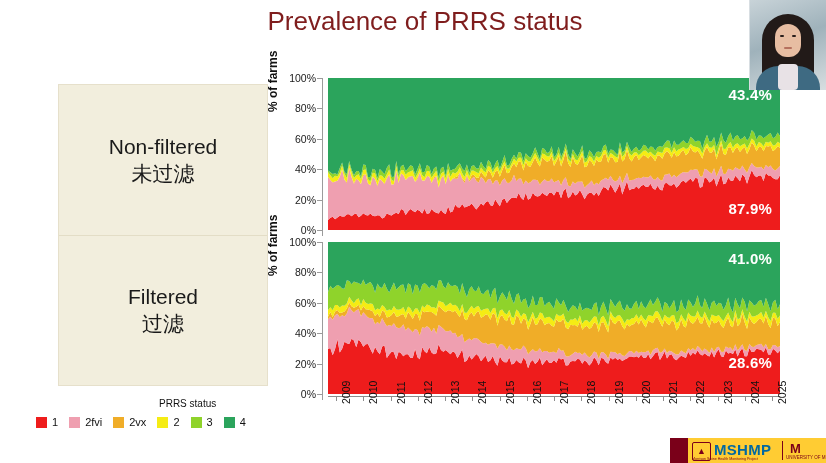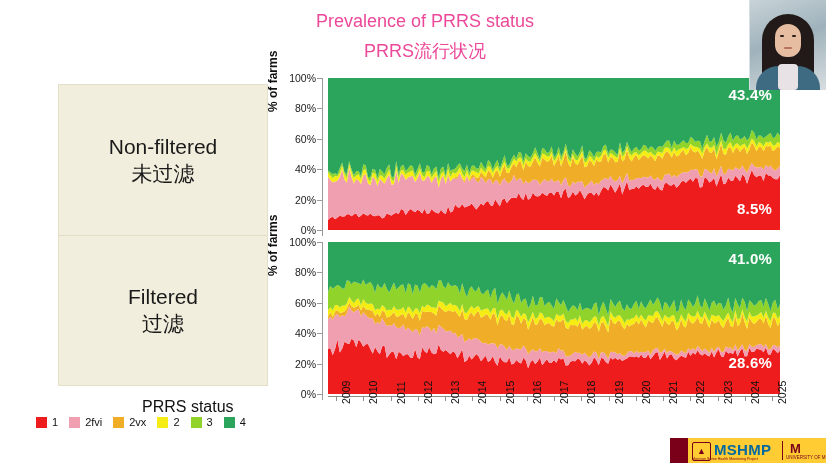--- a/index.html
+++ b/index.html
@@ -5,22 +5,22 @@
   html,body{margin:0;padding:0;}
   body{
     width:826px;height:463px;overflow:hidden;
     background:#ffffff;
     font-family:"Liberation Sans", sans-serif;
     position:relative;
   }
   
   #title-block{
     position:absolute;left:190px;top:6px;width:470px;
-    text-align:center;color:#ec4899;
-    font-size:18px;line-height:30px;font-weight:400;
+    text-align:center;color:#7f1d1d;
+    font-size:26px;line-height:30px;font-weight:400;
   }
   #title-line2{display:block;}
 
   
   #left-panel{
     position:absolute;left:58px;top:84px;width:208px;height:300px;
     background:#f2eedd;border:1px solid #e6e0cb;
     display:flex;flex-direction:column;
   }
   .panel-cell{
@@ -78,21 +78,21 @@
   .xlabel{
     position:absolute;top:8px;font-size:10.5px;color:#111;
     transform:rotate(-90deg);transform-origin:left top;white-space:nowrap;
   }
 
   
   #legend{
     position:absolute;left:34px;top:398px;width:290px;height:40px;
   }
   #legend-title{
-    position:absolute;left:108px;top:0;font-size:16px;color:#111;white-space:nowrap;
+    position:absolute;left:125px;top:0;font-size:10px;color:#111;white-space:nowrap;
   }
   #legend-items{
     position:absolute;left:2px;top:18px;display:flex;align-items:center;
   }
   .leg-item{display:flex;align-items:center;margin-right:11px;}
   .leg-sw{width:11px;height:11px;display:inline-block;margin-right:5px;border:0;}
   .leg-txt{font-size:11px;color:#111;white-space:nowrap;}
 
   
   #video-thumb{
@@ -134,21 +134,20 @@
   }
   #mshmp-sub{
     position:absolute;left:22px;top:19px;font-size:3.6px;color:#7a0019;white-space:nowrap;
   }
 </style>
 </head>
 <body>
 
 <div id="title-block">
   <span>Prevalence of PRRS status</span>
-  <span id="title-line2">PRRS流行状况</span>
 </div>
 
 <div id="left-panel">
   <div class="panel-cell top">
     <span class="en">Non-filtered</span>
     <span class="zh">未过滤</span>
   </div>
   <div class="panel-cell">
     <span class="en">Filtered</span>
     <span class="zh">过滤</span>
@@ -173,21 +172,21 @@
           <rect x="0" y="0" width="452" height="152" fill="#ffffff"></rect>
           <path d="M0.00,141.91 L2.35,139.76 L4.71,138.83 L7.06,141.13 L9.42,139.51 L11.77,137.80 L14.13,138.41 L16.48,138.45 L18.83,136.32 L21.19,136.34 L23.54,138.34 L25.90,136.24 L28.25,135.50 L30.60,139.27 L32.96,137.84 L35.31,135.19 L37.67,137.05 L40.02,137.49 L42.38,135.60 L44.73,137.82 L47.08,138.34 L49.44,137.28 L51.79,137.54 L54.15,140.50 L56.50,139.23 L58.85,135.32 L61.21,136.86 L63.56,137.54 L65.92,135.72 L68.27,134.83 L70.63,135.92 L72.98,130.88 L75.33,132.04 L77.69,136.98 L80.04,133.59 L82.40,130.89 L84.75,132.82 L87.10,134.28 L89.46,131.86 L91.81,133.11 L94.17,135.54 L96.52,130.85 L98.88,135.84 L101.23,135.19 L103.58,131.06 L105.94,133.42 L108.29,134.64 L110.65,135.50 L113.00,131.78 L115.35,134.71 L117.71,136.02 L120.06,128.29 L122.42,134.46 L124.77,133.21 L127.13,126.56 L129.48,129.31 L131.83,129.38 L134.19,125.92 L136.54,129.48 L138.90,128.46 L141.25,127.72 L143.60,125.38 L145.96,128.60 L148.31,131.55 L150.67,128.40 L153.02,125.33 L155.38,127.51 L157.73,124.32 L160.08,122.92 L162.44,127.29 L164.79,127.89 L167.15,121.19 L169.50,124.91 L171.85,128.32 L174.21,121.75 L176.56,120.52 L178.92,125.06 L181.27,121.96 L183.63,119.77 L185.98,119.60 L188.33,120.21 L190.69,115.06 L193.04,119.69 L195.40,121.88 L197.75,114.66 L200.10,121.69 L202.46,120.31 L204.81,114.79 L207.17,117.76 L209.52,118.54 L211.88,117.79 L214.23,114.69 L216.58,116.54 L218.94,117.99 L221.29,114.75 L223.65,114.43 L226.00,117.60 L228.35,113.21 L230.71,114.00 L233.06,120.31 L235.42,112.73 L237.77,110.68 L240.13,120.30 L242.48,118.13 L244.83,113.46 L247.19,117.39 L249.54,116.06 L251.90,112.10 L254.25,116.24 L256.60,121.30 L258.96,116.69 L261.31,114.70 L263.67,114.95 L266.02,117.51 L268.38,114.21 L270.73,118.08 L273.08,112.72 L275.44,109.05 L277.79,110.05 L280.15,112.61 L282.50,106.56 L284.85,110.21 L287.21,114.66 L289.56,110.56 L291.92,105.39 L294.27,116.38 L296.63,109.78 L298.98,103.20 L301.33,112.35 L303.69,111.08 L306.04,110.70 L308.40,108.17 L310.75,110.84 L313.10,107.96 L315.46,106.68 L317.81,108.76 L320.17,108.69 L322.52,105.82 L324.88,110.16 L327.23,111.67 L329.58,107.68 L331.94,111.43 L334.29,112.50 L336.65,105.37 L339.00,104.90 L341.35,107.25 L343.71,107.58 L346.06,105.46 L348.42,109.83 L350.77,107.42 L353.13,104.02 L355.48,102.62 L357.83,104.78 L360.19,102.53 L362.54,100.47 L364.90,103.77 L367.25,100.03 L369.60,100.29 L371.96,109.67 L374.31,108.82 L376.67,99.10 L379.02,100.85 L381.38,104.62 L383.73,103.09 L386.08,99.68 L388.44,108.53 L390.79,102.22 L393.15,96.19 L395.50,106.20 L397.85,105.23 L400.21,99.50 L402.56,102.45 L404.92,102.91 L407.27,97.78 L409.63,100.25 L411.98,103.25 L414.33,96.47 L416.69,98.78 L419.04,105.70 L421.40,98.47 L423.75,92.03 L426.10,97.06 L428.46,99.18 L430.81,97.48 L433.17,97.57 L435.52,103.07 L437.88,94.82 L440.23,97.43 L442.58,97.61 L444.94,100.03 L447.29,101.15 L449.65,101.35 L452.00,97.13 L452.00,152.00 L449.65,152.00 L447.29,152.00 L444.94,152.00 L442.58,152.00 L440.23,152.00 L437.88,152.00 L435.52,152.00 L433.17,152.00 L430.81,152.00 L428.46,152.00 L426.10,152.00 L423.75,152.00 L421.40,152.00 L419.04,152.00 L416.69,152.00 L414.33,152.00 L411.98,152.00 L409.63,152.00 L407.27,152.00 L404.92,152.00 L402.56,152.00 L400.21,152.00 L397.85,152.00 L395.50,152.00 L393.15,152.00 L390.79,152.00 L388.44,152.00 L386.08,152.00 L383.73,152.00 L381.38,152.00 L379.02,152.00 L376.67,152.00 L374.31,152.00 L371.96,152.00 L369.60,152.00 L367.25,152.00 L364.90,152.00 L362.54,152.00 L360.19,152.00 L357.83,152.00 L355.48,152.00 L353.13,152.00 L350.77,152.00 L348.42,152.00 L346.06,152.00 L343.71,152.00 L341.35,152.00 L339.00,152.00 L336.65,152.00 L334.29,152.00 L331.94,152.00 L329.58,152.00 L327.23,152.00 L324.88,152.00 L322.52,152.00 L320.17,152.00 L317.81,152.00 L315.46,152.00 L313.10,152.00 L310.75,152.00 L308.40,152.00 L306.04,152.00 L303.69,152.00 L301.33,152.00 L298.98,152.00 L296.63,152.00 L294.27,152.00 L291.92,152.00 L289.56,152.00 L287.21,152.00 L284.85,152.00 L282.50,152.00 L280.15,152.00 L277.79,152.00 L275.44,152.00 L273.08,152.00 L270.73,152.00 L268.38,152.00 L266.02,152.00 L263.67,152.00 L261.31,152.00 L258.96,152.00 L256.60,152.00 L254.25,152.00 L251.90,152.00 L249.54,152.00 L247.19,152.00 L244.83,152.00 L242.48,152.00 L240.13,152.00 L237.77,152.00 L235.42,152.00 L233.06,152.00 L230.71,152.00 L228.35,152.00 L226.00,152.00 L223.65,152.00 L221.29,152.00 L218.94,152.00 L216.58,152.00 L214.23,152.00 L211.88,152.00 L209.52,152.00 L207.17,152.00 L204.81,152.00 L202.46,152.00 L200.10,152.00 L197.75,152.00 L195.40,152.00 L193.04,152.00 L190.69,152.00 L188.33,152.00 L185.98,152.00 L183.63,152.00 L181.27,152.00 L178.92,152.00 L176.56,152.00 L174.21,152.00 L171.85,152.00 L169.50,152.00 L167.15,152.00 L164.79,152.00 L162.44,152.00 L160.08,152.00 L157.73,152.00 L155.38,152.00 L153.02,152.00 L150.67,152.00 L148.31,152.00 L145.96,152.00 L143.60,152.00 L141.25,152.00 L138.90,152.00 L136.54,152.00 L134.19,152.00 L131.83,152.00 L129.48,152.00 L127.13,152.00 L124.77,152.00 L122.42,152.00 L120.06,152.00 L117.71,152.00 L115.35,152.00 L113.00,152.00 L110.65,152.00 L108.29,152.00 L105.94,152.00 L103.58,152.00 L101.23,152.00 L98.88,152.00 L96.52,152.00 L94.17,152.00 L91.81,152.00 L89.46,152.00 L87.10,152.00 L84.75,152.00 L82.40,152.00 L80.04,152.00 L77.69,152.00 L75.33,152.00 L72.98,152.00 L70.63,152.00 L68.27,152.00 L65.92,152.00 L63.56,152.00 L61.21,152.00 L58.85,152.00 L56.50,152.00 L54.15,152.00 L51.79,152.00 L49.44,152.00 L47.08,152.00 L44.73,152.00 L42.38,152.00 L40.02,152.00 L37.67,152.00 L35.31,152.00 L32.96,152.00 L30.60,152.00 L28.25,152.00 L25.90,152.00 L23.54,152.00 L21.19,152.00 L18.83,152.00 L16.48,152.00 L14.13,152.00 L11.77,152.00 L9.42,152.00 L7.06,152.00 L4.71,152.00 L2.35,152.00 L0.00,152.00 Z" fill="#ee1c1c"></path>
           <path d="M0.00,98.68 L2.35,101.94 L4.71,104.51 L7.06,103.40 L9.42,102.79 L11.77,98.77 L14.13,91.43 L16.48,101.75 L18.83,105.31 L21.19,90.75 L23.54,99.05 L25.90,106.07 L28.25,101.44 L30.60,102.18 L32.96,106.35 L35.31,98.02 L37.67,96.58 L40.02,105.44 L42.38,107.58 L44.73,98.60 L47.08,101.11 L49.44,108.62 L51.79,100.69 L54.15,102.95 L56.50,106.35 L58.85,101.12 L61.21,96.13 L63.56,106.82 L65.92,106.27 L68.27,92.60 L70.63,104.93 L72.98,95.59 L75.33,97.21 L77.69,101.98 L80.04,99.68 L82.40,98.39 L84.75,97.96 L87.10,103.94 L89.46,101.31 L91.81,94.61 L94.17,102.43 L96.52,102.78 L98.88,98.64 L101.23,98.49 L103.58,105.03 L105.94,100.78 L108.29,97.96 L110.65,109.78 L113.00,101.36 L115.35,97.82 L117.71,105.90 L120.06,97.73 L122.42,103.81 L124.77,100.51 L127.13,100.82 L129.48,100.68 L131.83,95.03 L134.19,101.23 L136.54,104.98 L138.90,98.02 L141.25,103.72 L143.60,100.69 L145.96,98.84 L148.31,102.74 L150.67,104.81 L153.02,99.02 L155.38,100.98 L157.73,105.17 L160.08,101.19 L162.44,101.08 L164.79,106.23 L167.15,102.42 L169.50,102.40 L171.85,107.61 L174.21,102.59 L176.56,100.24 L178.92,104.75 L181.27,104.98 L183.63,102.44 L185.98,96.78 L188.33,103.31 L190.69,100.69 L193.04,100.40 L195.40,106.48 L197.75,102.49 L200.10,105.21 L202.46,104.29 L204.81,101.81 L207.17,101.68 L209.52,102.25 L211.88,106.75 L214.23,103.45 L216.58,101.34 L218.94,103.35 L221.29,103.28 L223.65,100.57 L226.00,104.20 L228.35,103.37 L230.71,102.06 L233.06,107.49 L235.42,102.04 L237.77,99.13 L240.13,107.38 L242.48,108.53 L244.83,103.47 L247.19,105.78 L249.54,103.80 L251.90,103.82 L254.25,103.41 L256.60,109.68 L258.96,107.15 L261.31,105.34 L263.67,102.41 L266.02,107.37 L268.38,104.85 L270.73,106.30 L273.08,102.50 L275.44,101.35 L277.79,99.85 L280.15,101.64 L282.50,97.71 L284.85,101.83 L287.21,103.45 L289.56,102.28 L291.92,97.79 L294.27,105.37 L296.63,100.22 L298.98,94.82 L301.33,102.82 L303.69,102.02 L306.04,101.80 L308.40,100.21 L310.75,99.64 L313.10,100.30 L315.46,98.85 L317.81,99.15 L320.17,99.48 L322.52,97.53 L324.88,100.68 L327.23,102.08 L329.58,99.06 L331.94,101.65 L334.29,102.84 L336.65,96.79 L339.00,96.62 L341.35,95.61 L343.71,99.50 L346.06,96.84 L348.42,99.21 L350.77,97.35 L353.13,95.37 L355.48,94.10 L357.83,94.52 L360.19,94.34 L362.54,91.72 L364.90,91.91 L367.25,91.26 L369.60,91.82 L371.96,98.28 L374.31,98.67 L376.67,90.75 L379.02,91.81 L381.38,93.88 L383.73,95.87 L386.08,90.28 L388.44,98.62 L390.79,93.37 L393.15,87.73 L395.50,96.06 L397.85,95.79 L400.21,90.76 L402.56,91.33 L404.92,92.65 L407.27,89.14 L409.63,90.50 L411.98,91.80 L414.33,87.38 L416.69,91.48 L419.04,94.64 L421.40,89.20 L423.75,84.94 L426.10,87.93 L428.46,89.43 L430.81,89.55 L433.17,88.64 L435.52,91.44 L437.88,87.08 L440.23,89.23 L442.58,87.47 L444.94,91.03 L447.29,92.52 L449.65,90.54 L452.00,88.01 L452.00,97.13 L449.65,101.35 L447.29,101.15 L444.94,100.03 L442.58,97.61 L440.23,97.43 L437.88,94.82 L435.52,103.07 L433.17,97.57 L430.81,97.48 L428.46,99.18 L426.10,97.06 L423.75,92.03 L421.40,98.47 L419.04,105.70 L416.69,98.78 L414.33,96.47 L411.98,103.25 L409.63,100.25 L407.27,97.78 L404.92,102.91 L402.56,102.45 L400.21,99.50 L397.85,105.23 L395.50,106.20 L393.15,96.19 L390.79,102.22 L388.44,108.53 L386.08,99.68 L383.73,103.09 L381.38,104.62 L379.02,100.85 L376.67,99.10 L374.31,108.82 L371.96,109.67 L369.60,100.29 L367.25,100.03 L364.90,103.77 L362.54,100.47 L360.19,102.53 L357.83,104.78 L355.48,102.62 L353.13,104.02 L350.77,107.42 L348.42,109.83 L346.06,105.46 L343.71,107.58 L341.35,107.25 L339.00,104.90 L336.65,105.37 L334.29,112.50 L331.94,111.43 L329.58,107.68 L327.23,111.67 L324.88,110.16 L322.52,105.82 L320.17,108.69 L317.81,108.76 L315.46,106.68 L313.10,107.96 L310.75,110.84 L308.40,108.17 L306.04,110.70 L303.69,111.08 L301.33,112.35 L298.98,103.20 L296.63,109.78 L294.27,116.38 L291.92,105.39 L289.56,110.56 L287.21,114.66 L284.85,110.21 L282.50,106.56 L280.15,112.61 L277.79,110.05 L275.44,109.05 L273.08,112.72 L270.73,118.08 L268.38,114.21 L266.02,117.51 L263.67,114.95 L261.31,114.70 L258.96,116.69 L256.60,121.30 L254.25,116.24 L251.90,112.10 L249.54,116.06 L247.19,117.39 L244.83,113.46 L242.48,118.13 L240.13,120.30 L237.77,110.68 L235.42,112.73 L233.06,120.31 L230.71,114.00 L228.35,113.21 L226.00,117.60 L223.65,114.43 L221.29,114.75 L218.94,117.99 L216.58,116.54 L214.23,114.69 L211.88,117.79 L209.52,118.54 L207.17,117.76 L204.81,114.79 L202.46,120.31 L200.10,121.69 L197.75,114.66 L195.40,121.88 L193.04,119.69 L190.69,115.06 L188.33,120.21 L185.98,119.60 L183.63,119.77 L181.27,121.96 L178.92,125.06 L176.56,120.52 L174.21,121.75 L171.85,128.32 L169.50,124.91 L167.15,121.19 L164.79,127.89 L162.44,127.29 L160.08,122.92 L157.73,124.32 L155.38,127.51 L153.02,125.33 L150.67,128.40 L148.31,131.55 L145.96,128.60 L143.60,125.38 L141.25,127.72 L138.90,128.46 L136.54,129.48 L134.19,125.92 L131.83,129.38 L129.48,129.31 L127.13,126.56 L124.77,133.21 L122.42,134.46 L120.06,128.29 L117.71,136.02 L115.35,134.71 L113.00,131.78 L110.65,135.50 L108.29,134.64 L105.94,133.42 L103.58,131.06 L101.23,135.19 L98.88,135.84 L96.52,130.85 L94.17,135.54 L91.81,133.11 L89.46,131.86 L87.10,134.28 L84.75,132.82 L82.40,130.89 L80.04,133.59 L77.69,136.98 L75.33,132.04 L72.98,130.88 L70.63,135.92 L68.27,134.83 L65.92,135.72 L63.56,137.54 L61.21,136.86 L58.85,135.32 L56.50,139.23 L54.15,140.50 L51.79,137.54 L49.44,137.28 L47.08,138.34 L44.73,137.82 L42.38,135.60 L40.02,137.49 L37.67,137.05 L35.31,135.19 L32.96,137.84 L30.60,139.27 L28.25,135.50 L25.90,136.24 L23.54,138.34 L21.19,136.34 L18.83,136.32 L16.48,138.45 L14.13,138.41 L11.77,137.80 L9.42,139.51 L7.06,141.13 L4.71,138.83 L2.35,139.76 L0.00,141.91 Z" fill="#ef9fb0"></path>
           <path d="M0.00,98.68 L2.35,101.94 L4.71,104.16 L7.06,103.40 L9.42,102.79 L11.77,98.56 L14.13,91.43 L16.48,101.75 L18.83,103.88 L21.19,89.70 L23.54,99.05 L25.90,104.90 L28.25,100.48 L30.60,102.18 L32.96,106.10 L35.31,96.74 L37.67,96.29 L40.02,105.44 L42.38,107.19 L44.73,98.55 L47.08,101.11 L49.44,107.42 L51.79,100.51 L54.15,102.95 L56.50,105.40 L58.85,99.74 L61.21,96.13 L63.56,106.82 L65.92,106.00 L68.27,92.60 L70.63,104.93 L72.98,95.59 L75.33,96.82 L77.69,101.98 L80.04,99.01 L82.40,98.17 L84.75,97.96 L87.10,103.78 L89.46,99.57 L91.81,94.61 L94.17,102.43 L96.52,102.48 L98.88,97.69 L101.23,98.49 L103.58,104.78 L105.94,99.24 L108.29,97.96 L110.65,109.14 L113.00,99.91 L115.35,97.45 L117.71,105.90 L120.06,95.72 L122.42,103.24 L124.77,100.46 L127.13,99.25 L129.48,98.26 L131.83,94.54 L134.19,100.26 L136.54,102.89 L138.90,96.72 L141.25,102.52 L143.60,97.20 L145.96,96.78 L148.31,99.73 L150.67,99.80 L153.02,93.57 L155.38,97.05 L157.73,99.48 L160.08,92.22 L162.44,94.27 L164.79,99.87 L167.15,94.12 L169.50,92.34 L171.85,98.69 L174.21,92.20 L176.56,87.00 L178.92,95.18 L181.27,94.57 L183.63,88.72 L185.98,85.15 L188.33,89.27 L190.69,82.92 L193.04,84.26 L195.40,92.51 L197.75,83.74 L200.10,87.99 L202.46,88.83 L204.81,83.97 L207.17,79.22 L209.52,84.76 L211.88,88.55 L214.23,79.61 L216.58,81.39 L218.94,83.67 L221.29,82.70 L223.65,77.90 L226.00,87.95 L228.35,83.51 L230.71,78.25 L233.06,88.48 L235.42,81.86 L237.77,73.23 L240.13,85.24 L242.48,88.90 L244.83,79.02 L247.19,85.20 L249.54,87.12 L251.90,82.54 L254.25,77.19 L256.60,89.24 L258.96,88.21 L261.31,82.02 L263.67,84.10 L266.02,88.10 L268.38,81.43 L270.73,84.02 L273.08,83.38 L275.44,76.76 L277.79,76.10 L280.15,84.65 L282.50,78.93 L284.85,79.68 L287.21,84.25 L289.56,84.02 L291.92,72.94 L294.27,83.38 L296.63,81.07 L298.98,71.80 L301.33,80.15 L303.69,83.43 L306.04,79.04 L308.40,77.09 L310.75,81.98 L313.10,79.60 L315.46,77.05 L317.81,78.15 L320.17,80.40 L322.52,77.31 L324.88,79.74 L327.23,83.26 L329.58,77.27 L331.94,77.85 L334.29,80.87 L336.65,75.20 L339.00,72.90 L341.35,75.61 L343.71,79.66 L346.06,74.11 L348.42,78.58 L350.77,77.49 L353.13,74.01 L355.48,71.99 L357.83,77.35 L360.19,75.02 L362.54,69.16 L364.90,73.35 L367.25,74.49 L369.60,72.60 L371.96,75.95 L374.31,80.69 L376.67,72.41 L379.02,69.11 L381.38,74.22 L383.73,74.73 L386.08,70.51 L388.44,81.58 L390.79,73.69 L393.15,65.83 L395.50,76.10 L397.85,76.95 L400.21,69.51 L402.56,69.32 L404.92,74.92 L407.27,70.57 L409.63,69.44 L411.98,74.05 L414.33,70.89 L416.69,68.89 L419.04,75.92 L421.40,71.30 L423.75,64.51 L426.10,67.39 L428.46,73.19 L430.81,68.89 L433.17,68.66 L435.52,73.17 L437.88,68.10 L440.23,68.44 L442.58,67.79 L444.94,73.20 L447.29,71.33 L449.65,68.22 L452.00,69.77 L452.00,88.01 L449.65,90.54 L447.29,92.52 L444.94,91.03 L442.58,87.47 L440.23,89.23 L437.88,87.08 L435.52,91.44 L433.17,88.64 L430.81,89.55 L428.46,89.43 L426.10,87.93 L423.75,84.94 L421.40,89.20 L419.04,94.64 L416.69,91.48 L414.33,87.38 L411.98,91.80 L409.63,90.50 L407.27,89.14 L404.92,92.65 L402.56,91.33 L400.21,90.76 L397.85,95.79 L395.50,96.06 L393.15,87.73 L390.79,93.37 L388.44,98.62 L386.08,90.28 L383.73,95.87 L381.38,93.88 L379.02,91.81 L376.67,90.75 L374.31,98.67 L371.96,98.28 L369.60,91.82 L367.25,91.26 L364.90,91.91 L362.54,91.72 L360.19,94.34 L357.83,94.52 L355.48,94.10 L353.13,95.37 L350.77,97.35 L348.42,99.21 L346.06,96.84 L343.71,99.50 L341.35,95.61 L339.00,96.62 L336.65,96.79 L334.29,102.84 L331.94,101.65 L329.58,99.06 L327.23,102.08 L324.88,100.68 L322.52,97.53 L320.17,99.48 L317.81,99.15 L315.46,98.85 L313.10,100.30 L310.75,99.64 L308.40,100.21 L306.04,101.80 L303.69,102.02 L301.33,102.82 L298.98,94.82 L296.63,100.22 L294.27,105.37 L291.92,97.79 L289.56,102.28 L287.21,103.45 L284.85,101.83 L282.50,97.71 L280.15,101.64 L277.79,99.85 L275.44,101.35 L273.08,102.50 L270.73,106.30 L268.38,104.85 L266.02,107.37 L263.67,102.41 L261.31,105.34 L258.96,107.15 L256.60,109.68 L254.25,103.41 L251.90,103.82 L249.54,103.80 L247.19,105.78 L244.83,103.47 L242.48,108.53 L240.13,107.38 L237.77,99.13 L235.42,102.04 L233.06,107.49 L230.71,102.06 L228.35,103.37 L226.00,104.20 L223.65,100.57 L221.29,103.28 L218.94,103.35 L216.58,101.34 L214.23,103.45 L211.88,106.75 L209.52,102.25 L207.17,101.68 L204.81,101.81 L202.46,104.29 L200.10,105.21 L197.75,102.49 L195.40,106.48 L193.04,100.40 L190.69,100.69 L188.33,103.31 L185.98,96.78 L183.63,102.44 L181.27,104.98 L178.92,104.75 L176.56,100.24 L174.21,102.59 L171.85,107.61 L169.50,102.40 L167.15,102.42 L164.79,106.23 L162.44,101.08 L160.08,101.19 L157.73,105.17 L155.38,100.98 L153.02,99.02 L150.67,104.81 L148.31,102.74 L145.96,98.84 L143.60,100.69 L141.25,103.72 L138.90,98.02 L136.54,104.98 L134.19,101.23 L131.83,95.03 L129.48,100.68 L127.13,100.82 L124.77,100.51 L122.42,103.81 L120.06,97.73 L117.71,105.90 L115.35,97.82 L113.00,101.36 L110.65,109.78 L108.29,97.96 L105.94,100.78 L103.58,105.03 L101.23,98.49 L98.88,98.64 L96.52,102.78 L94.17,102.43 L91.81,94.61 L89.46,101.31 L87.10,103.94 L84.75,97.96 L82.40,98.39 L80.04,99.68 L77.69,101.98 L75.33,97.21 L72.98,95.59 L70.63,104.93 L68.27,92.60 L65.92,106.27 L63.56,106.82 L61.21,96.13 L58.85,101.12 L56.50,106.35 L54.15,102.95 L51.79,100.69 L49.44,108.62 L47.08,101.11 L44.73,98.60 L42.38,107.58 L40.02,105.44 L37.67,96.58 L35.31,98.02 L32.96,106.35 L30.60,102.18 L28.25,101.44 L25.90,106.07 L23.54,99.05 L21.19,90.75 L18.83,105.31 L16.48,101.75 L14.13,91.43 L11.77,98.77 L9.42,102.79 L7.06,103.40 L4.71,104.51 L2.35,101.94 L0.00,98.68 Z" fill="#f0ad28"></path>
           <path d="M0.00,94.23 L2.35,97.37 L4.71,100.37 L7.06,97.69 L9.42,98.56 L11.77,94.63 L14.13,87.38 L16.48,95.97 L18.83,100.09 L21.19,86.17 L23.54,93.78 L25.90,100.04 L28.25,97.40 L30.60,96.32 L32.96,101.29 L35.31,92.09 L37.67,91.56 L40.02,101.36 L42.38,103.45 L44.73,94.68 L47.08,95.18 L49.44,103.27 L51.79,97.25 L54.15,97.67 L56.50,100.82 L58.85,96.21 L61.21,91.52 L63.56,101.89 L65.92,102.96 L68.27,88.08 L70.63,99.99 L72.98,92.17 L75.33,91.96 L77.69,96.87 L80.04,94.30 L82.40,93.41 L84.75,92.28 L87.10,99.70 L89.46,96.36 L91.81,90.17 L94.17,96.98 L96.52,99.32 L98.88,93.00 L101.23,93.11 L103.58,99.83 L105.94,95.98 L108.29,92.81 L110.65,103.80 L113.00,95.81 L115.35,93.46 L117.71,100.61 L120.06,90.84 L122.42,98.80 L124.77,94.34 L127.13,95.42 L129.48,93.65 L131.83,89.25 L134.19,95.14 L136.54,98.99 L138.90,92.12 L141.25,98.43 L143.60,92.45 L145.96,92.77 L148.31,94.15 L150.67,95.22 L153.02,89.59 L155.38,92.68 L157.73,94.31 L160.08,87.86 L162.44,89.27 L164.79,94.71 L167.15,90.23 L169.50,88.04 L171.85,94.10 L174.21,87.82 L176.56,83.37 L178.92,90.53 L181.27,90.61 L183.63,85.55 L185.98,80.64 L188.33,83.58 L190.69,79.72 L193.04,79.78 L195.40,87.15 L197.75,80.30 L200.10,83.27 L202.46,83.46 L204.81,79.46 L207.17,75.10 L209.52,79.57 L211.88,84.01 L214.23,75.41 L216.58,76.25 L218.94,78.26 L221.29,78.43 L223.65,73.65 L226.00,82.99 L228.35,79.99 L230.71,74.53 L233.06,83.13 L235.42,77.37 L237.77,70.31 L240.13,80.89 L242.48,83.97 L244.83,75.93 L247.19,81.54 L249.54,82.19 L251.90,77.88 L254.25,72.95 L256.60,84.60 L258.96,83.26 L261.31,78.08 L263.67,79.46 L266.02,83.59 L268.38,78.07 L270.73,79.86 L273.08,78.01 L275.44,72.38 L277.79,72.04 L280.15,79.67 L282.50,75.07 L284.85,76.57 L287.21,78.51 L289.56,79.75 L291.92,69.89 L294.27,78.79 L296.63,75.89 L298.98,68.04 L301.33,75.62 L303.69,77.43 L306.04,74.44 L308.40,74.20 L310.75,77.17 L313.10,75.34 L315.46,72.66 L317.81,72.62 L320.17,75.29 L322.52,73.80 L324.88,76.19 L327.23,77.66 L329.58,73.43 L331.94,74.16 L334.29,74.91 L336.65,69.76 L339.00,69.48 L341.35,70.24 L343.71,74.66 L346.06,69.29 L348.42,73.41 L350.77,71.23 L353.13,70.60 L355.48,69.02 L357.83,71.08 L360.19,70.27 L362.54,65.63 L364.90,67.96 L367.25,68.84 L369.60,69.36 L371.96,70.67 L374.31,75.57 L376.67,68.92 L379.02,65.36 L381.38,69.58 L383.73,69.86 L386.08,67.10 L388.44,77.19 L390.79,69.54 L393.15,62.20 L395.50,70.98 L397.85,70.84 L400.21,66.30 L402.56,63.90 L404.92,69.65 L407.27,66.20 L409.63,65.26 L411.98,68.26 L414.33,66.70 L416.69,65.42 L419.04,70.40 L421.40,66.09 L423.75,60.41 L426.10,62.43 L428.46,68.61 L430.81,63.92 L433.17,65.36 L435.52,68.31 L437.88,63.68 L440.23,64.77 L442.58,63.32 L444.94,67.38 L447.29,66.96 L449.65,63.67 L452.00,65.21 L452.00,69.77 L449.65,68.22 L447.29,71.33 L444.94,73.20 L442.58,67.79 L440.23,68.44 L437.88,68.10 L435.52,73.17 L433.17,68.66 L430.81,68.89 L428.46,73.19 L426.10,67.39 L423.75,64.51 L421.40,71.30 L419.04,75.92 L416.69,68.89 L414.33,70.89 L411.98,74.05 L409.63,69.44 L407.27,70.57 L404.92,74.92 L402.56,69.32 L400.21,69.51 L397.85,76.95 L395.50,76.10 L393.15,65.83 L390.79,73.69 L388.44,81.58 L386.08,70.51 L383.73,74.73 L381.38,74.22 L379.02,69.11 L376.67,72.41 L374.31,80.69 L371.96,75.95 L369.60,72.60 L367.25,74.49 L364.90,73.35 L362.54,69.16 L360.19,75.02 L357.83,77.35 L355.48,71.99 L353.13,74.01 L350.77,77.49 L348.42,78.58 L346.06,74.11 L343.71,79.66 L341.35,75.61 L339.00,72.90 L336.65,75.20 L334.29,80.87 L331.94,77.85 L329.58,77.27 L327.23,83.26 L324.88,79.74 L322.52,77.31 L320.17,80.40 L317.81,78.15 L315.46,77.05 L313.10,79.60 L310.75,81.98 L308.40,77.09 L306.04,79.04 L303.69,83.43 L301.33,80.15 L298.98,71.80 L296.63,81.07 L294.27,83.38 L291.92,72.94 L289.56,84.02 L287.21,84.25 L284.85,79.68 L282.50,78.93 L280.15,84.65 L277.79,76.10 L275.44,76.76 L273.08,83.38 L270.73,84.02 L268.38,81.43 L266.02,88.10 L263.67,84.10 L261.31,82.02 L258.96,88.21 L256.60,89.24 L254.25,77.19 L251.90,82.54 L249.54,87.12 L247.19,85.20 L244.83,79.02 L242.48,88.90 L240.13,85.24 L237.77,73.23 L235.42,81.86 L233.06,88.48 L230.71,78.25 L228.35,83.51 L226.00,87.95 L223.65,77.90 L221.29,82.70 L218.94,83.67 L216.58,81.39 L214.23,79.61 L211.88,88.55 L209.52,84.76 L207.17,79.22 L204.81,83.97 L202.46,88.83 L200.10,87.99 L197.75,83.74 L195.40,92.51 L193.04,84.26 L190.69,82.92 L188.33,89.27 L185.98,85.15 L183.63,88.72 L181.27,94.57 L178.92,95.18 L176.56,87.00 L174.21,92.20 L171.85,98.69 L169.50,92.34 L167.15,94.12 L164.79,99.87 L162.44,94.27 L160.08,92.22 L157.73,99.48 L155.38,97.05 L153.02,93.57 L150.67,99.80 L148.31,99.73 L145.96,96.78 L143.60,97.20 L141.25,102.52 L138.90,96.72 L136.54,102.89 L134.19,100.26 L131.83,94.54 L129.48,98.26 L127.13,99.25 L124.77,100.46 L122.42,103.24 L120.06,95.72 L117.71,105.90 L115.35,97.45 L113.00,99.91 L110.65,109.14 L108.29,97.96 L105.94,99.24 L103.58,104.78 L101.23,98.49 L98.88,97.69 L96.52,102.48 L94.17,102.43 L91.81,94.61 L89.46,99.57 L87.10,103.78 L84.75,97.96 L82.40,98.17 L80.04,99.01 L77.69,101.98 L75.33,96.82 L72.98,95.59 L70.63,104.93 L68.27,92.60 L65.92,106.00 L63.56,106.82 L61.21,96.13 L58.85,99.74 L56.50,105.40 L54.15,102.95 L51.79,100.51 L49.44,107.42 L47.08,101.11 L44.73,98.55 L42.38,107.19 L40.02,105.44 L37.67,96.29 L35.31,96.74 L32.96,106.10 L30.60,102.18 L28.25,100.48 L25.90,104.90 L23.54,99.05 L21.19,89.70 L18.83,103.88 L16.48,101.75 L14.13,91.43 L11.77,98.56 L9.42,102.79 L7.06,103.40 L4.71,104.16 L2.35,101.94 L0.00,98.68 Z" fill="#f5ec14"></path>
           <path d="M0.00,92.55 L2.35,94.13 L4.71,96.01 L7.06,95.30 L9.42,96.61 L11.77,89.93 L14.13,84.58 L16.48,93.88 L18.83,95.90 L21.19,82.90 L23.54,91.60 L25.90,97.18 L28.25,93.35 L30.60,93.00 L32.96,98.42 L35.31,86.55 L37.67,86.97 L40.02,98.97 L42.38,98.97 L44.73,90.82 L47.08,91.87 L49.44,99.89 L51.79,91.03 L54.15,93.45 L56.50,96.22 L58.85,89.69 L61.21,86.28 L63.56,98.92 L65.92,98.75 L68.27,82.98 L70.63,96.33 L72.98,88.29 L75.33,86.79 L77.69,92.97 L80.04,90.50 L82.40,87.18 L84.75,88.34 L87.10,96.43 L89.46,91.21 L91.81,85.25 L94.17,93.90 L96.52,94.08 L98.88,87.04 L101.23,88.54 L103.58,96.36 L105.94,90.40 L108.29,88.55 L110.65,99.72 L113.00,90.20 L115.35,88.83 L117.71,97.63 L120.06,84.98 L122.42,92.86 L124.77,91.39 L127.13,90.82 L129.48,87.50 L131.83,85.26 L134.19,90.62 L136.54,93.10 L138.90,86.52 L141.25,95.21 L143.60,88.04 L145.96,87.34 L148.31,90.41 L150.67,90.56 L153.02,83.82 L155.38,88.15 L157.73,90.95 L160.08,82.01 L162.44,84.61 L164.79,91.89 L167.15,85.82 L169.50,81.84 L171.85,90.60 L174.21,84.08 L176.56,76.96 L178.92,87.48 L181.27,86.76 L183.63,80.90 L185.98,76.64 L188.33,80.80 L190.69,73.97 L193.04,74.87 L195.40,83.30 L197.75,75.17 L200.10,78.02 L202.46,79.65 L204.81,75.34 L207.17,69.37 L209.52,75.32 L211.88,81.14 L214.23,69.88 L216.58,70.98 L218.94,74.98 L221.29,74.13 L223.65,68.16 L226.00,79.14 L228.35,76.71 L230.71,68.85 L233.06,78.63 L235.42,73.99 L237.77,65.45 L240.13,76.00 L242.48,81.03 L244.83,71.34 L247.19,75.24 L249.54,78.62 L251.90,74.09 L254.25,67.27 L256.60,80.61 L258.96,79.85 L261.31,72.26 L263.67,74.83 L266.02,79.31 L268.38,73.88 L270.73,73.56 L273.08,74.44 L275.44,68.01 L277.79,66.45 L280.15,75.78 L282.50,71.56 L284.85,71.89 L287.21,74.41 L289.56,77.01 L291.92,64.30 L294.27,74.22 L296.63,72.61 L298.98,63.86 L301.33,69.63 L303.69,74.06 L306.04,70.40 L308.40,68.80 L310.75,72.87 L313.10,71.15 L315.46,66.67 L317.81,67.75 L320.17,71.45 L322.52,68.43 L324.88,68.98 L327.23,72.69 L329.58,69.23 L331.94,67.97 L334.29,69.01 L336.65,65.44 L339.00,62.50 L341.35,62.70 L343.71,70.37 L346.06,62.39 L348.42,66.66 L350.77,66.77 L353.13,64.33 L355.48,62.18 L357.83,65.08 L360.19,64.91 L362.54,58.68 L364.90,60.72 L367.25,63.77 L369.60,62.82 L371.96,62.99 L374.31,70.80 L376.67,62.76 L379.02,56.78 L381.38,63.80 L383.73,63.48 L386.08,59.09 L388.44,68.84 L390.79,63.73 L393.15,54.42 L395.50,62.27 L397.85,64.86 L400.21,58.24 L402.56,54.41 L404.92,62.86 L407.27,58.51 L409.63,57.05 L411.98,61.34 L414.33,60.56 L416.69,57.91 L419.04,62.41 L421.40,59.75 L423.75,52.04 L426.10,54.42 L428.46,61.42 L430.81,57.51 L433.17,57.72 L435.52,60.35 L437.88,58.38 L440.23,56.38 L442.58,54.93 L444.94,60.15 L447.29,58.96 L449.65,54.38 L452.00,58.06 L452.00,65.21 L449.65,63.67 L447.29,66.96 L444.94,67.38 L442.58,63.32 L440.23,64.77 L437.88,63.68 L435.52,68.31 L433.17,65.36 L430.81,63.92 L428.46,68.61 L426.10,62.43 L423.75,60.41 L421.40,66.09 L419.04,70.40 L416.69,65.42 L414.33,66.70 L411.98,68.26 L409.63,65.26 L407.27,66.20 L404.92,69.65 L402.56,63.90 L400.21,66.30 L397.85,70.84 L395.50,70.98 L393.15,62.20 L390.79,69.54 L388.44,77.19 L386.08,67.10 L383.73,69.86 L381.38,69.58 L379.02,65.36 L376.67,68.92 L374.31,75.57 L371.96,70.67 L369.60,69.36 L367.25,68.84 L364.90,67.96 L362.54,65.63 L360.19,70.27 L357.83,71.08 L355.48,69.02 L353.13,70.60 L350.77,71.23 L348.42,73.41 L346.06,69.29 L343.71,74.66 L341.35,70.24 L339.00,69.48 L336.65,69.76 L334.29,74.91 L331.94,74.16 L329.58,73.43 L327.23,77.66 L324.88,76.19 L322.52,73.80 L320.17,75.29 L317.81,72.62 L315.46,72.66 L313.10,75.34 L310.75,77.17 L308.40,74.20 L306.04,74.44 L303.69,77.43 L301.33,75.62 L298.98,68.04 L296.63,75.89 L294.27,78.79 L291.92,69.89 L289.56,79.75 L287.21,78.51 L284.85,76.57 L282.50,75.07 L280.15,79.67 L277.79,72.04 L275.44,72.38 L273.08,78.01 L270.73,79.86 L268.38,78.07 L266.02,83.59 L263.67,79.46 L261.31,78.08 L258.96,83.26 L256.60,84.60 L254.25,72.95 L251.90,77.88 L249.54,82.19 L247.19,81.54 L244.83,75.93 L242.48,83.97 L240.13,80.89 L237.77,70.31 L235.42,77.37 L233.06,83.13 L230.71,74.53 L228.35,79.99 L226.00,82.99 L223.65,73.65 L221.29,78.43 L218.94,78.26 L216.58,76.25 L214.23,75.41 L211.88,84.01 L209.52,79.57 L207.17,75.10 L204.81,79.46 L202.46,83.46 L200.10,83.27 L197.75,80.30 L195.40,87.15 L193.04,79.78 L190.69,79.72 L188.33,83.58 L185.98,80.64 L183.63,85.55 L181.27,90.61 L178.92,90.53 L176.56,83.37 L174.21,87.82 L171.85,94.10 L169.50,88.04 L167.15,90.23 L164.79,94.71 L162.44,89.27 L160.08,87.86 L157.73,94.31 L155.38,92.68 L153.02,89.59 L150.67,95.22 L148.31,94.15 L145.96,92.77 L143.60,92.45 L141.25,98.43 L138.90,92.12 L136.54,98.99 L134.19,95.14 L131.83,89.25 L129.48,93.65 L127.13,95.42 L124.77,94.34 L122.42,98.80 L120.06,90.84 L117.71,100.61 L115.35,93.46 L113.00,95.81 L110.65,103.80 L108.29,92.81 L105.94,95.98 L103.58,99.83 L101.23,93.11 L98.88,93.00 L96.52,99.32 L94.17,96.98 L91.81,90.17 L89.46,96.36 L87.10,99.70 L84.75,92.28 L82.40,93.41 L80.04,94.30 L77.69,96.87 L75.33,91.96 L72.98,92.17 L70.63,99.99 L68.27,88.08 L65.92,102.96 L63.56,101.89 L61.21,91.52 L58.85,96.21 L56.50,100.82 L54.15,97.67 L51.79,97.25 L49.44,103.27 L47.08,95.18 L44.73,94.68 L42.38,103.45 L40.02,101.36 L37.67,91.56 L35.31,92.09 L32.96,101.29 L30.60,96.32 L28.25,97.40 L25.90,100.04 L23.54,93.78 L21.19,86.17 L18.83,100.09 L16.48,95.97 L14.13,87.38 L11.77,94.63 L9.42,98.56 L7.06,97.69 L4.71,100.37 L2.35,97.37 L0.00,94.23 Z" fill="#8fd32b"></path>
           <path d="M0.00,0.00 L2.35,0.00 L4.71,0.00 L7.06,0.00 L9.42,0.00 L11.77,0.00 L14.13,0.00 L16.48,0.00 L18.83,0.00 L21.19,-0.00 L23.54,0.00 L25.90,0.00 L28.25,0.00 L30.60,0.00 L32.96,-0.00 L35.31,-0.00 L37.67,0.00 L40.02,0.00 L42.38,0.00 L44.73,0.00 L47.08,0.00 L49.44,0.00 L51.79,-0.00 L54.15,0.00 L56.50,0.00 L58.85,0.00 L61.21,0.00 L63.56,0.00 L65.92,0.00 L68.27,-0.00 L70.63,0.00 L72.98,0.00 L75.33,0.00 L77.69,0.00 L80.04,0.00 L82.40,0.00 L84.75,0.00 L87.10,0.00 L89.46,0.00 L91.81,0.00 L94.17,0.00 L96.52,0.00 L98.88,0.00 L101.23,0.00 L103.58,0.00 L105.94,0.00 L108.29,0.00 L110.65,0.00 L113.00,0.00 L115.35,0.00 L117.71,0.00 L120.06,-0.00 L122.42,0.00 L124.77,0.00 L127.13,0.00 L129.48,-0.00 L131.83,0.00 L134.19,0.00 L136.54,0.00 L138.90,0.00 L141.25,0.00 L143.60,0.00 L145.96,0.00 L148.31,0.00 L150.67,-0.00 L153.02,0.00 L155.38,0.00 L157.73,0.00 L160.08,-0.00 L162.44,0.00 L164.79,0.00 L167.15,0.00 L169.50,0.00 L171.85,0.00 L174.21,0.00 L176.56,0.00 L178.92,-0.00 L181.27,0.00 L183.63,0.00 L185.98,-0.00 L188.33,0.00 L190.69,0.00 L193.04,0.00 L195.40,0.00 L197.75,0.00 L200.10,0.00 L202.46,0.00 L204.81,0.00 L207.17,0.00 L209.52,0.00 L211.88,0.00 L214.23,0.00 L216.58,0.00 L218.94,0.00 L221.29,0.00 L223.65,0.00 L226.00,0.00 L228.35,0.00 L230.71,0.00 L233.06,0.00 L235.42,0.00 L237.77,0.00 L240.13,0.00 L242.48,0.00 L244.83,0.00 L247.19,0.00 L249.54,0.00 L251.90,0.00 L254.25,0.00 L256.60,-0.00 L258.96,0.00 L261.31,0.00 L263.67,0.00 L266.02,0.00 L268.38,0.00 L270.73,-0.00 L273.08,0.00 L275.44,0.00 L277.79,0.00 L280.15,0.00 L282.50,0.00 L284.85,0.00 L287.21,0.00 L289.56,-0.00 L291.92,0.00 L294.27,0.00 L296.63,0.00 L298.98,0.00 L301.33,0.00 L303.69,0.00 L306.04,0.00 L308.40,0.00 L310.75,0.00 L313.10,0.00 L315.46,0.00 L317.81,0.00 L320.17,0.00 L322.52,-0.00 L324.88,0.00 L327.23,0.00 L329.58,0.00 L331.94,0.00 L334.29,0.00 L336.65,0.00 L339.00,0.00 L341.35,0.00 L343.71,0.00 L346.06,0.00 L348.42,0.00 L350.77,0.00 L353.13,0.00 L355.48,0.00 L357.83,0.00 L360.19,-0.00 L362.54,0.00 L364.90,-0.00 L367.25,0.00 L369.60,0.00 L371.96,0.00 L374.31,0.00 L376.67,0.00 L379.02,0.00 L381.38,0.00 L383.73,0.00 L386.08,0.00 L388.44,0.00 L390.79,0.00 L393.15,0.00 L395.50,0.00 L397.85,0.00 L400.21,0.00 L402.56,-0.00 L404.92,0.00 L407.27,0.00 L409.63,0.00 L411.98,0.00 L414.33,0.00 L416.69,0.00 L419.04,0.00 L421.40,0.00 L423.75,-0.00 L426.10,-0.00 L428.46,0.00 L430.81,0.00 L433.17,0.00 L435.52,0.00 L437.88,0.00 L440.23,0.00 L442.58,0.00 L444.94,0.00 L447.29,0.00 L449.65,0.00 L452.00,0.00 L452.00,58.06 L449.65,54.38 L447.29,58.96 L444.94,60.15 L442.58,54.93 L440.23,56.38 L437.88,58.38 L435.52,60.35 L433.17,57.72 L430.81,57.51 L428.46,61.42 L426.10,54.42 L423.75,52.04 L421.40,59.75 L419.04,62.41 L416.69,57.91 L414.33,60.56 L411.98,61.34 L409.63,57.05 L407.27,58.51 L404.92,62.86 L402.56,54.41 L400.21,58.24 L397.85,64.86 L395.50,62.27 L393.15,54.42 L390.79,63.73 L388.44,68.84 L386.08,59.09 L383.73,63.48 L381.38,63.80 L379.02,56.78 L376.67,62.76 L374.31,70.80 L371.96,62.99 L369.60,62.82 L367.25,63.77 L364.90,60.72 L362.54,58.68 L360.19,64.91 L357.83,65.08 L355.48,62.18 L353.13,64.33 L350.77,66.77 L348.42,66.66 L346.06,62.39 L343.71,70.37 L341.35,62.70 L339.00,62.50 L336.65,65.44 L334.29,69.01 L331.94,67.97 L329.58,69.23 L327.23,72.69 L324.88,68.98 L322.52,68.43 L320.17,71.45 L317.81,67.75 L315.46,66.67 L313.10,71.15 L310.75,72.87 L308.40,68.80 L306.04,70.40 L303.69,74.06 L301.33,69.63 L298.98,63.86 L296.63,72.61 L294.27,74.22 L291.92,64.30 L289.56,77.01 L287.21,74.41 L284.85,71.89 L282.50,71.56 L280.15,75.78 L277.79,66.45 L275.44,68.01 L273.08,74.44 L270.73,73.56 L268.38,73.88 L266.02,79.31 L263.67,74.83 L261.31,72.26 L258.96,79.85 L256.60,80.61 L254.25,67.27 L251.90,74.09 L249.54,78.62 L247.19,75.24 L244.83,71.34 L242.48,81.03 L240.13,76.00 L237.77,65.45 L235.42,73.99 L233.06,78.63 L230.71,68.85 L228.35,76.71 L226.00,79.14 L223.65,68.16 L221.29,74.13 L218.94,74.98 L216.58,70.98 L214.23,69.88 L211.88,81.14 L209.52,75.32 L207.17,69.37 L204.81,75.34 L202.46,79.65 L200.10,78.02 L197.75,75.17 L195.40,83.30 L193.04,74.87 L190.69,73.97 L188.33,80.80 L185.98,76.64 L183.63,80.90 L181.27,86.76 L178.92,87.48 L176.56,76.96 L174.21,84.08 L171.85,90.60 L169.50,81.84 L167.15,85.82 L164.79,91.89 L162.44,84.61 L160.08,82.01 L157.73,90.95 L155.38,88.15 L153.02,83.82 L150.67,90.56 L148.31,90.41 L145.96,87.34 L143.60,88.04 L141.25,95.21 L138.90,86.52 L136.54,93.10 L134.19,90.62 L131.83,85.26 L129.48,87.50 L127.13,90.82 L124.77,91.39 L122.42,92.86 L120.06,84.98 L117.71,97.63 L115.35,88.83 L113.00,90.20 L110.65,99.72 L108.29,88.55 L105.94,90.40 L103.58,96.36 L101.23,88.54 L98.88,87.04 L96.52,94.08 L94.17,93.90 L91.81,85.25 L89.46,91.21 L87.10,96.43 L84.75,88.34 L82.40,87.18 L80.04,90.50 L77.69,92.97 L75.33,86.79 L72.98,88.29 L70.63,96.33 L68.27,82.98 L65.92,98.75 L63.56,98.92 L61.21,86.28 L58.85,89.69 L56.50,96.22 L54.15,93.45 L51.79,91.03 L49.44,99.89 L47.08,91.87 L44.73,90.82 L42.38,98.97 L40.02,98.97 L37.67,86.97 L35.31,86.55 L32.96,98.42 L30.60,93.00 L28.25,93.35 L25.90,97.18 L23.54,91.60 L21.19,82.90 L18.83,95.90 L16.48,93.88 L14.13,84.58 L11.77,89.93 L9.42,96.61 L7.06,95.30 L4.71,96.01 L2.35,94.13 L0.00,92.55 Z" fill="#2ba45c"></path>
         </svg>
       </div>
     <div class="ann" style="right:8px;top:8px;">43.4%</div>
-    <div class="ann" style="right:8px;top:122px;">8.5%</div>
+    <div class="ann" style="right:8px;top:122px;">87.9%</div>
   <div class="tickmark" style="top: 152px;"></div>
       <div class="tickmark" style="top: 121.6px;"></div>
       <div class="tickmark" style="top: 91.2px;"></div>
       <div class="tickmark" style="top: 60.8px;"></div>
       <div class="tickmark" style="top: 30.4px;"></div>
       <div class="tickmark" style="top: 0px;"></div>
     </div>
 
   <div class="chart-wrap second">
     <div class="ylab">% of farms</div>

